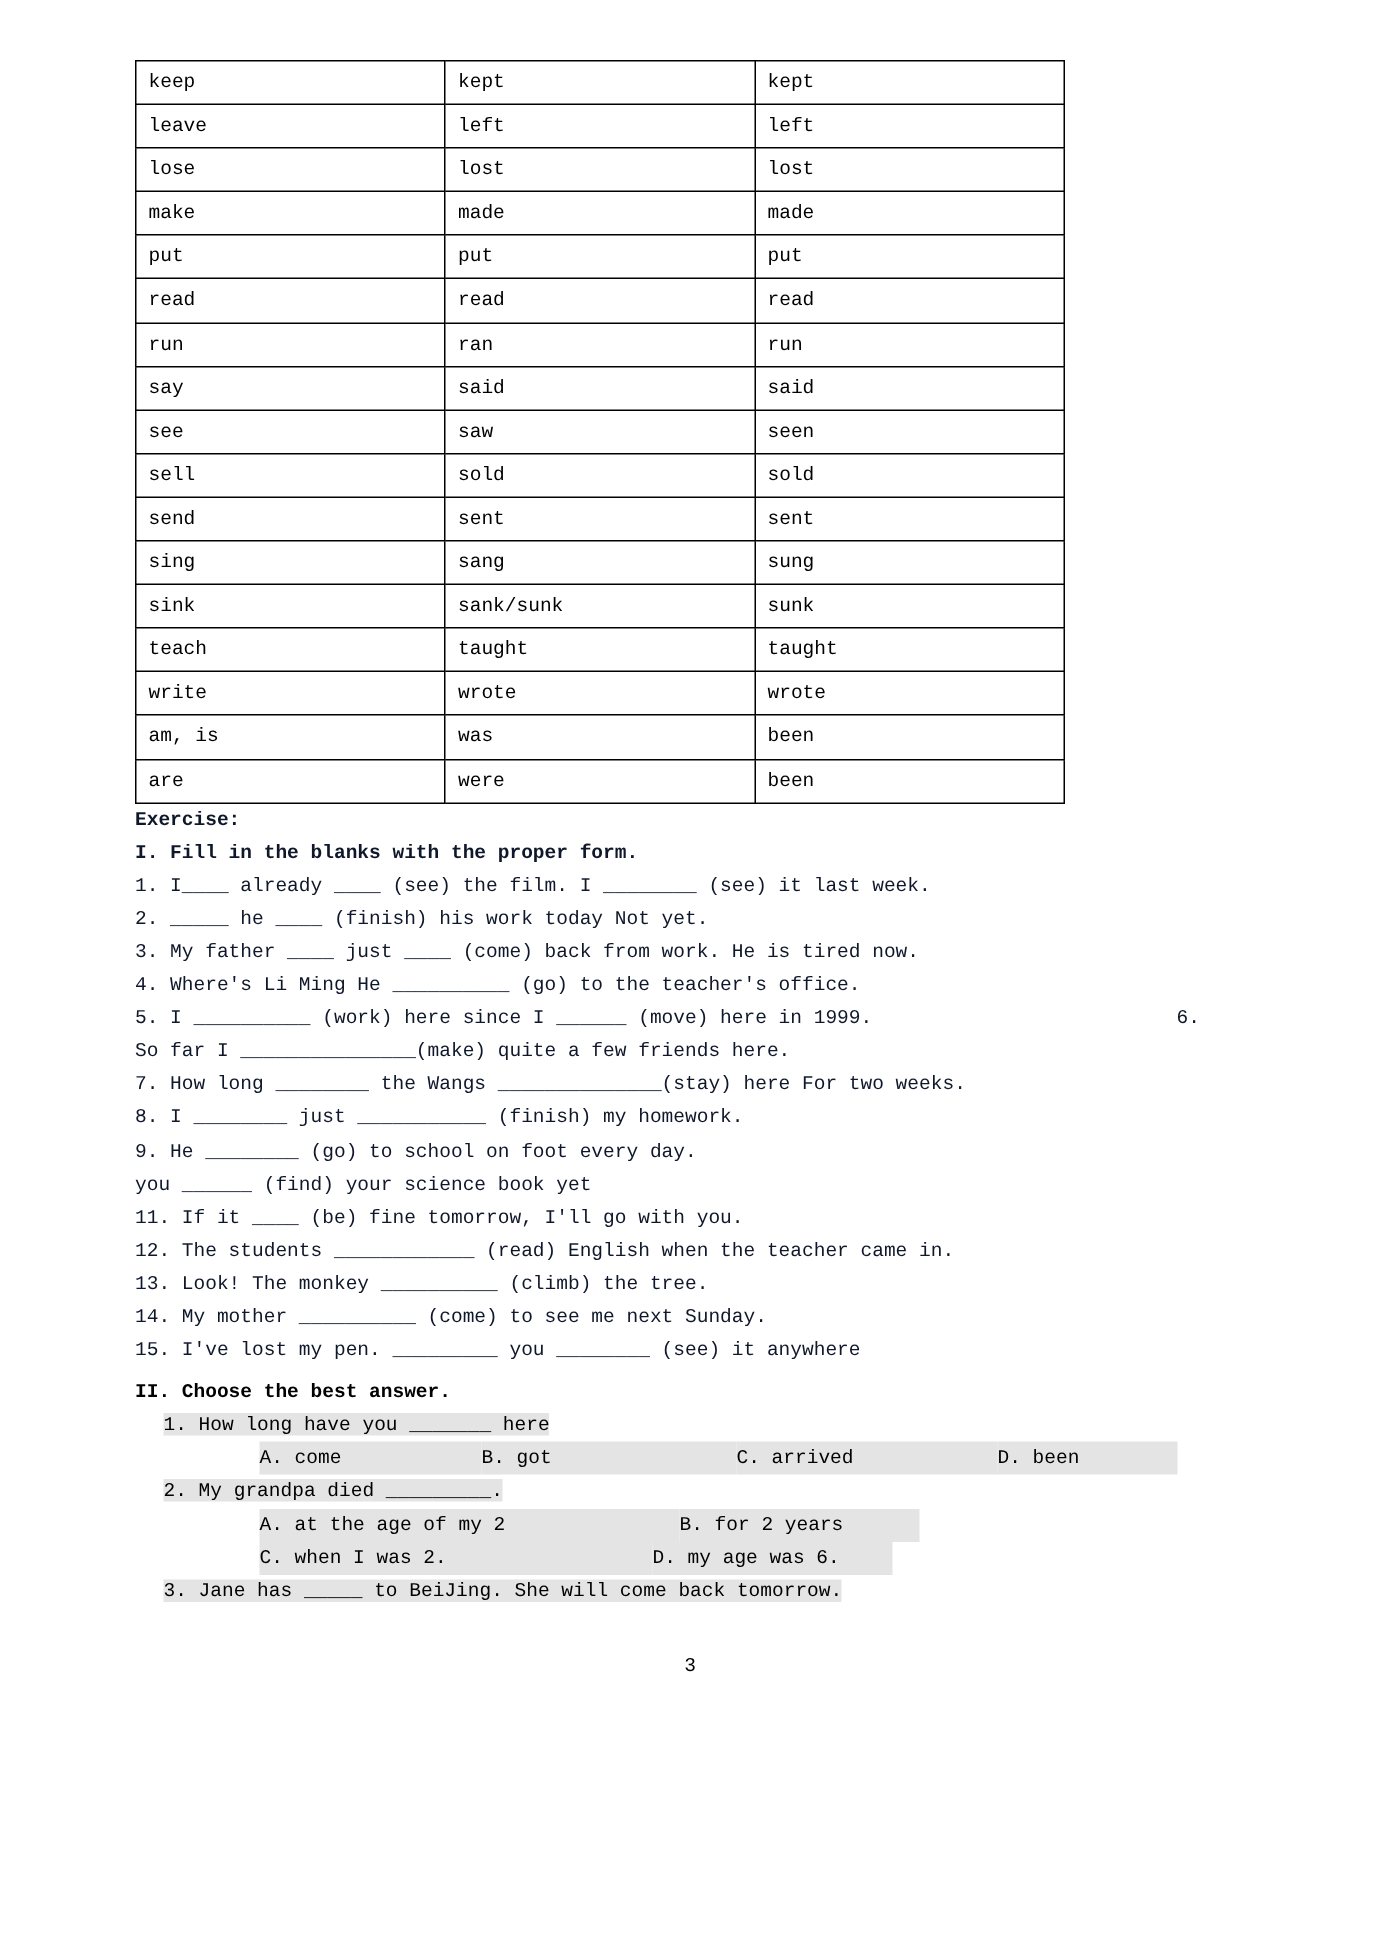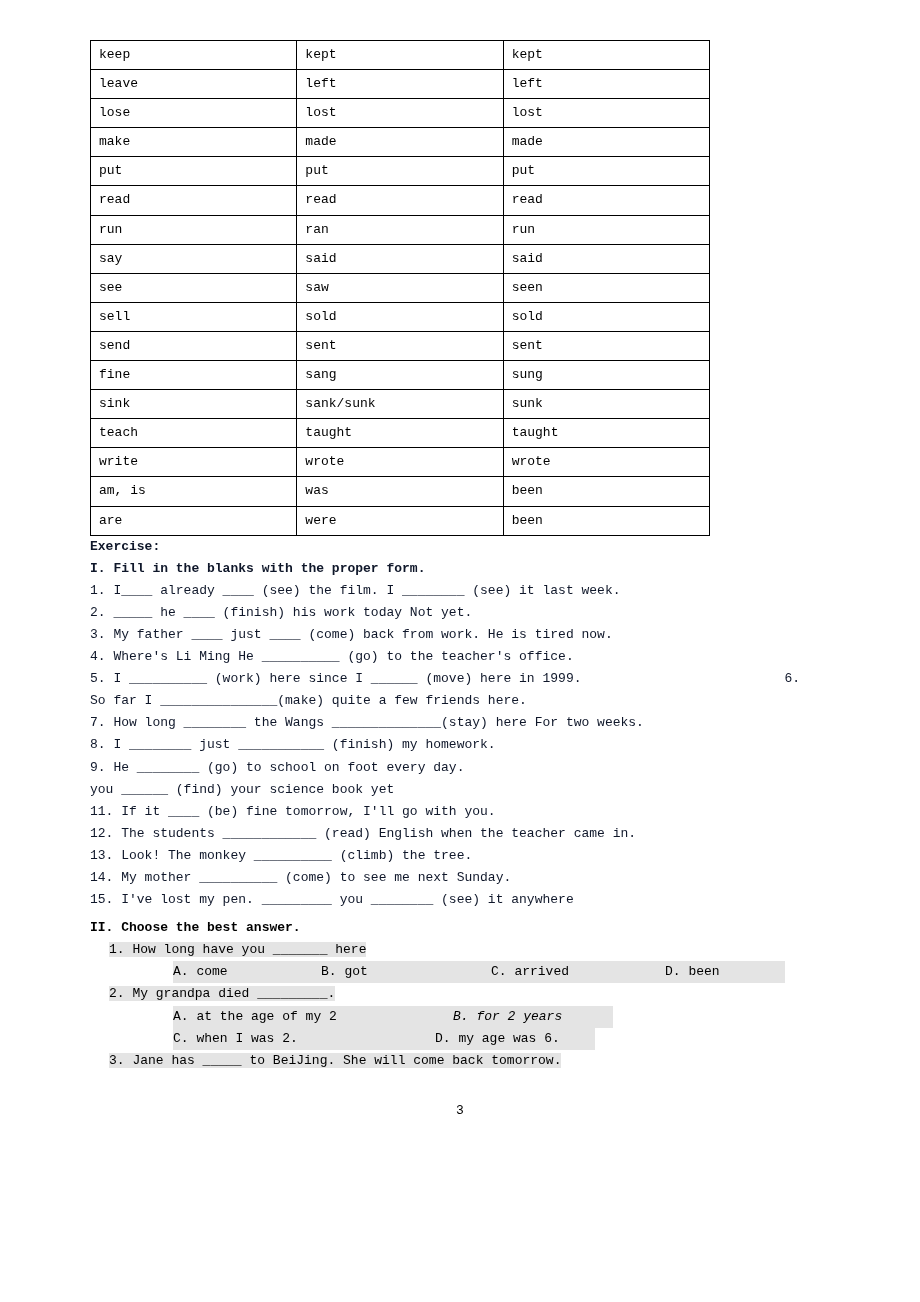--- a/index.html
+++ b/index.html
@@ -86,21 +86,21 @@
         <td>sell</td>
         <td>sold</td>
         <td>sold</td>
       </tr>
       <tr>
         <td>send</td>
         <td>sent</td>
         <td>sent</td>
       </tr>
       <tr>
-        <td>fine</td>
+        <td>sing</td>
         <td>sang</td>
         <td>sung</td>
       </tr>
       <tr>
         <td>sink</td>
         <td>sank/sunk</td>
         <td>sunk</td>
       </tr>
       <tr>
         <td>teach</td>
@@ -150,21 +150,21 @@
 <div class="section2">
   <div class="bold">II. Choose the best answer.</div>
 
   <div class="q-line"><span class="hl">1. How long have you _______ here</span></div>
   <div class="q-line">
     <span class="opt-ind"></span><span class="hl" style="display:inline-block;width:148px;">A. come</span><span class="hl" style="display:inline-block;width:170px;">B. got</span><span class="hl" style="display:inline-block;width:174px;">C. arrived</span><span class="hl" style="display:inline-block;width:120px;">D. been</span>
   </div>
 
   <div class="q-line"><span class="hl">2. My grandpa died _________.</span></div>
   <div class="q-line">
-    <span class="opt-ind"></span><span class="hl" style="display:inline-block;width:280px;">A. at the age of my 2</span><span class="hl" style="display:inline-block;width:160px;font-style:italic;">B. for 2 years</span>
+    <span class="opt-ind"></span><span class="hl" style="display:inline-block;width:280px;">A. at the age of my 2</span><span class="hl" style="display:inline-block;width:160px;">B. for 2 years</span>
   </div>
   <div class="q-line">
     <span class="opt-ind"></span><span class="hl" style="display:inline-block;width:262px;">C. when I was 2.</span><span class="hl" style="display:inline-block;width:160px;">D. my age was 6.</span>
   </div>
 
   <div class="q-line"><span class="hl">3. Jane has _____ to BeiJing. She will come back tomorrow.</span></div>
 </div>
 
 <div class="page-num">3</div>
 

